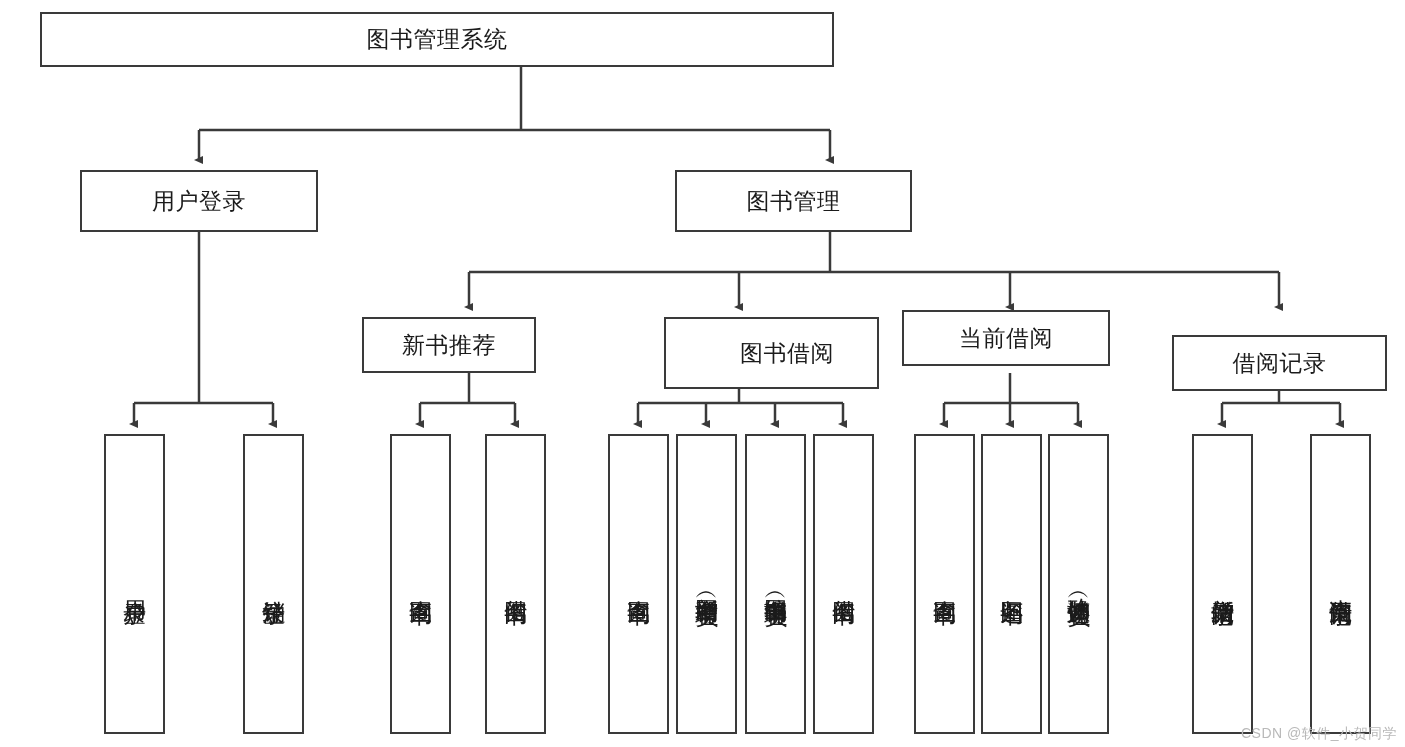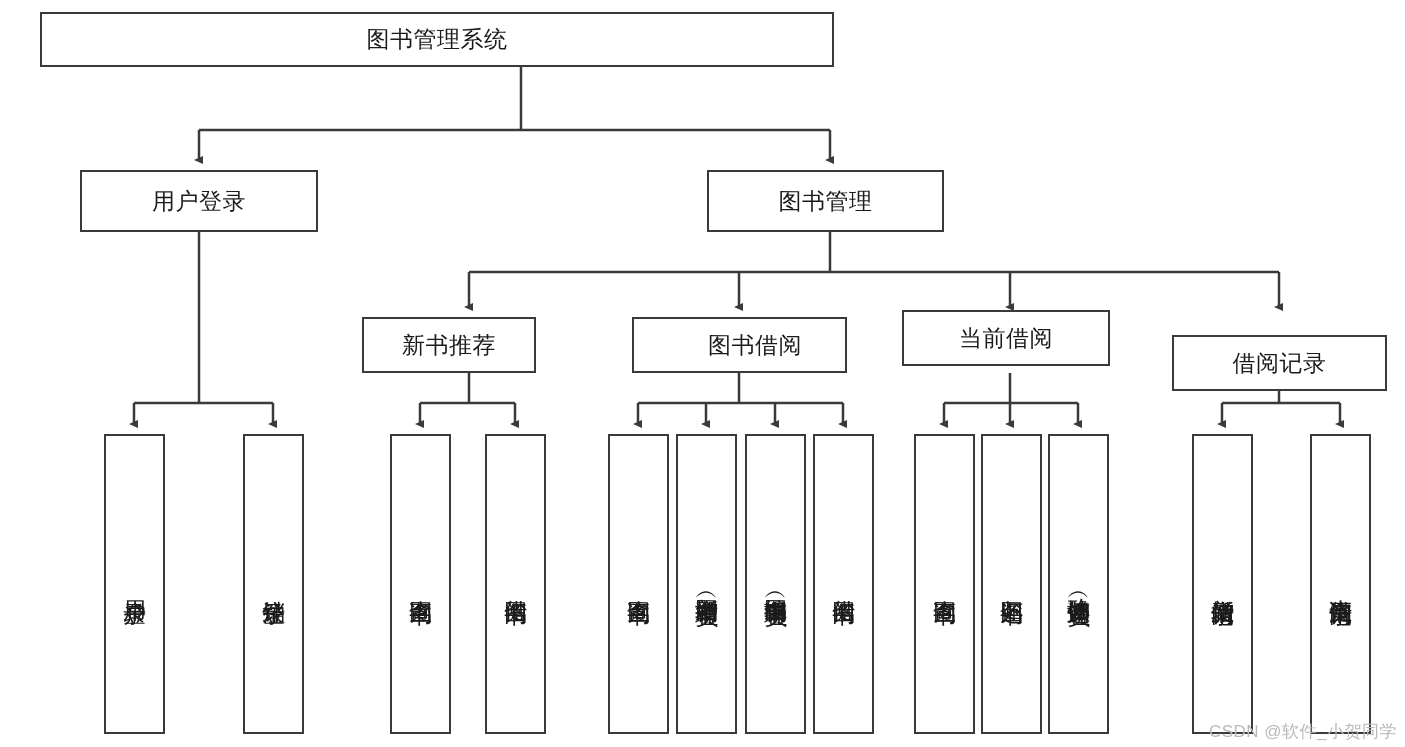--- a/index.html
+++ b/index.html
@@ -53,21 +53,21 @@
     text-orientation: upright;
     font-size: 23px;
     line-height: 1.02;
     letter-spacing: 1px;
     max-height: 100%;
   }
   #watermark {
     position: absolute;
     right: 8px;
     bottom: 4px;
-    font-size: 17px;
+    font-size: 14px;
     color: #b9b9b9;
     white-space: nowrap;
     letter-spacing: 0.5px;
   }
 </style>
 </head>
 <body>
 
 <div id="canvas">
 
@@ -121,28 +121,28 @@
     </g>
   </svg>
 
   <div class="node horiz" style="left:20px; top:12px; width:794px; height:55px;margin-left:20px;">
     <span class="label">图书管理系统</span>
   </div>
 
   <div class="node horiz" style="left:80px; top:170px; width:238px; height:62px;">
     <span class="label">用户登录</span>
   </div>
-  <div class="node horiz" style="left:707px; top:170px; width:237px; height:62px;">
+  <div class="node horiz" style="left:675px; top:170px; width:237px; height:62px;">
     <span class="label">图书管理</span>
   </div>
 
   <div class="node horiz" style="left:362px; top:317px; width:174px; height:56px;">
     <span class="label">新书推荐</span>
   </div>
-  <div class="node horiz" style="left:632px; top:317px; width:215px; height:56px;padding-left:31px;">
+  <div class="node horiz" style="left:664px; top:317px; width:215px; height:72px;padding-left:31px;">
     <span class="label">图书借阅</span>
   </div>
   <div class="node horiz" style="left:902px; top:310px; width:208px; height:56px;">
     <span class="label">当前借阅</span>
   </div>
   <div class="node horiz" style="left:1172px; top:335px; width:215px; height:56px;">
     <span class="label">借阅记录</span>
   </div>
 
   <div class="node vert" style="left:104px; top:434px; width:61px; height:300px;">

